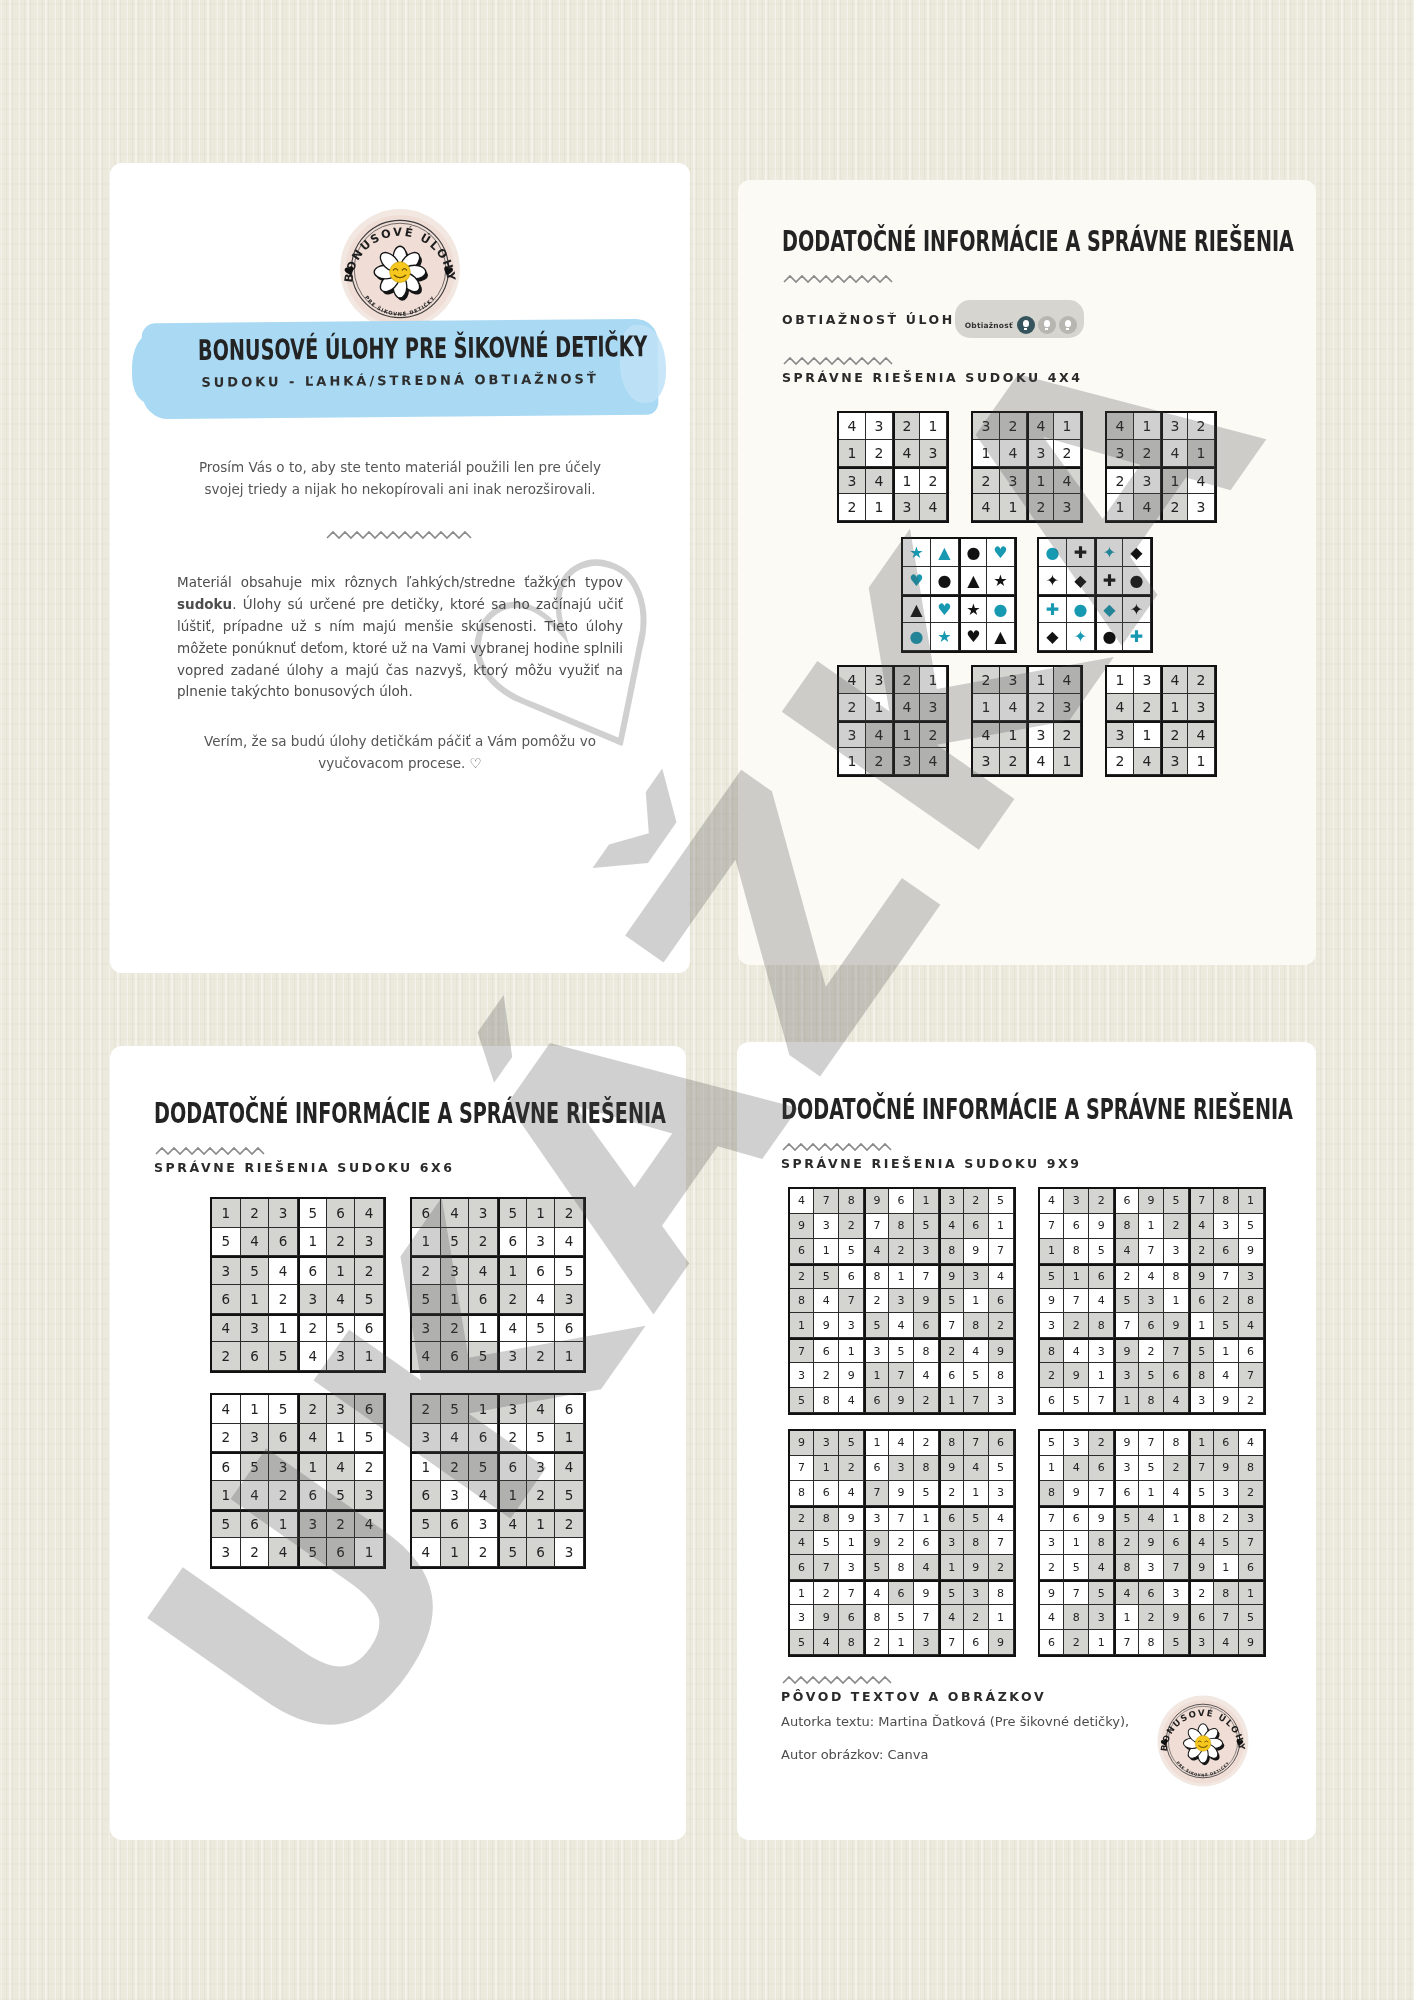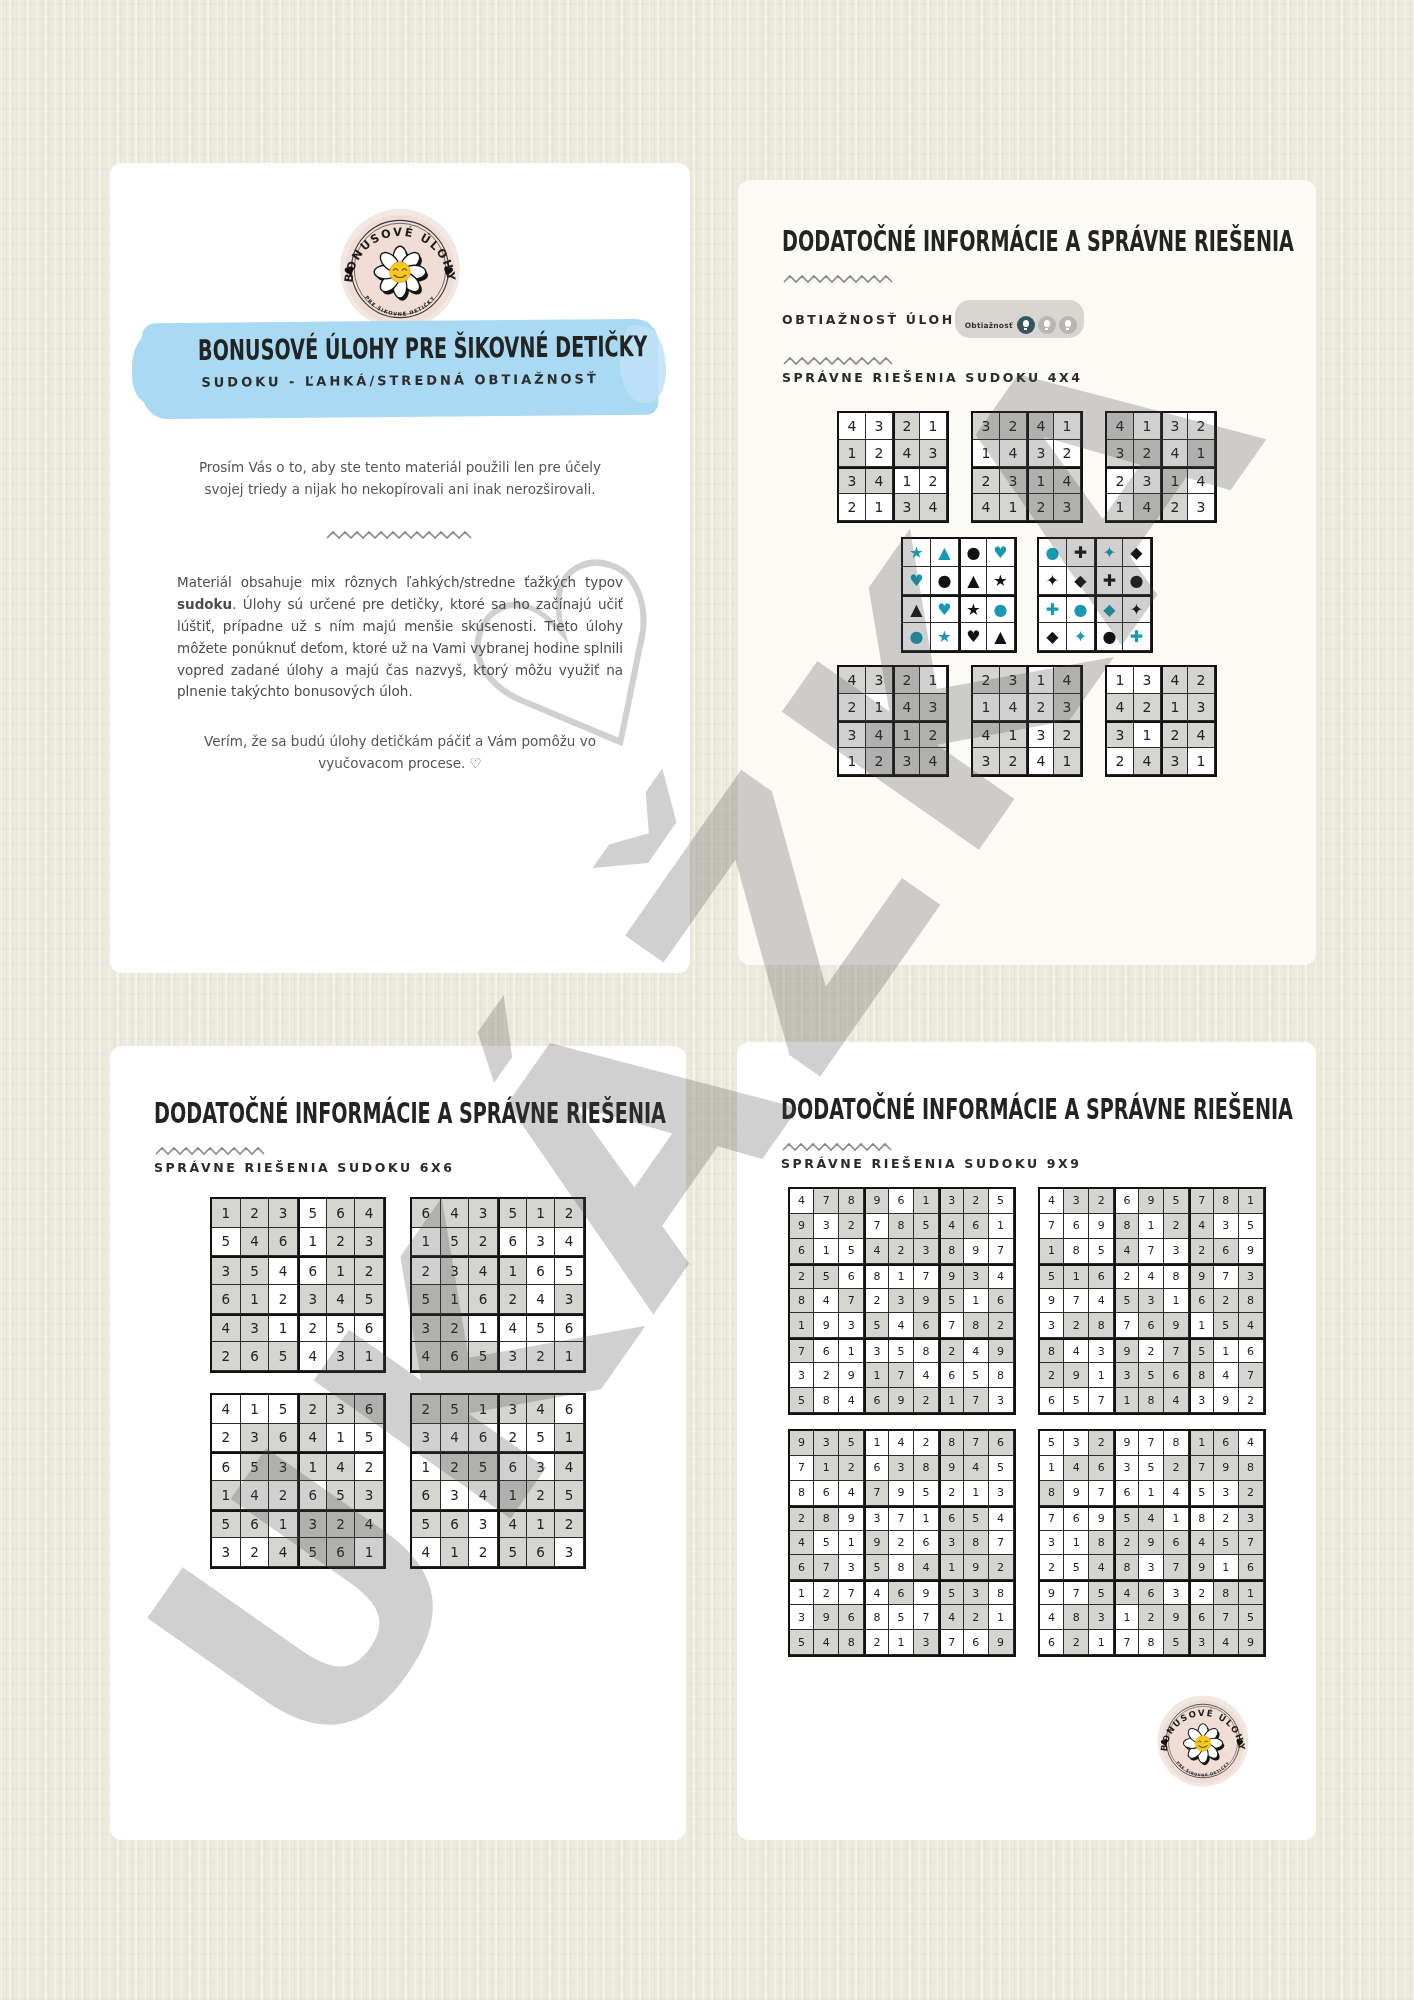--- a/index.html
+++ b/index.html
@@ -875,20 +875,28 @@
           <div class="cell shaded">2</div>
           <div class="cell">1</div>
           <div class="cell bl">7</div>
           <div class="cell">8</div>
           <div class="cell shaded">5</div>
           <div class="cell shaded bl">3</div>
           <div class="cell shaded">4</div>
           <div class="cell shaded">9</div>
         </div>
     </div>
+    <div class="pad">
+      <svg class="squiggle" width="115" height="10" viewBox="0 0 115 10">
+        <path d="M2 8 L8 2 L14 8 L20 2 L26 8 L32 2 L38 8 L44 2 L50 8 L56 2 L62 8 L68 2 L74 8 L80 2 L86 8 L92 2 L98 8 L104 2 L110 8" fill="none" stroke="#8a8a8a" stroke-width="1.6"></path>
+      </svg>
+      <span class="seclabel mt credits-label">PÔVOD TEXTOV A OBRÁZKOV</span>
+      <p class="credit-line">Autorka textu: Martina Ďatková (Pre šikovné detičky),</p>
+      <p class="credit-line">Autor obrázkov: Canva</p>
+    </div>
     <svg id="p4-logo" width="94" height="94" viewBox="0 0 120 120">
       <circle cx="60" cy="60" r="58" fill="#f2e7e1"></circle>
       <circle cx="60" cy="61" r="53" fill="#eddbd3" opacity="0.8"></circle>
       <circle cx="60" cy="60" r="47" fill="none" stroke="#3c3c3c" stroke-width="1.1"></circle>
       <circle cx="60" cy="60" r="44.3" fill="none" stroke="#3c3c3c" stroke-width="0.7"></circle>
       <defs>
         <path id="arcTop2" d="M 14 74 A 46 46 0 1 1 106 74"></path>
         <path id="arcBot2" d="M 20 76 A 42 42 0 0 0 100 76"></path>
       </defs>
       <text font-size="11" font-weight="700" letter-spacing="2" fill="#1d1d1d">

